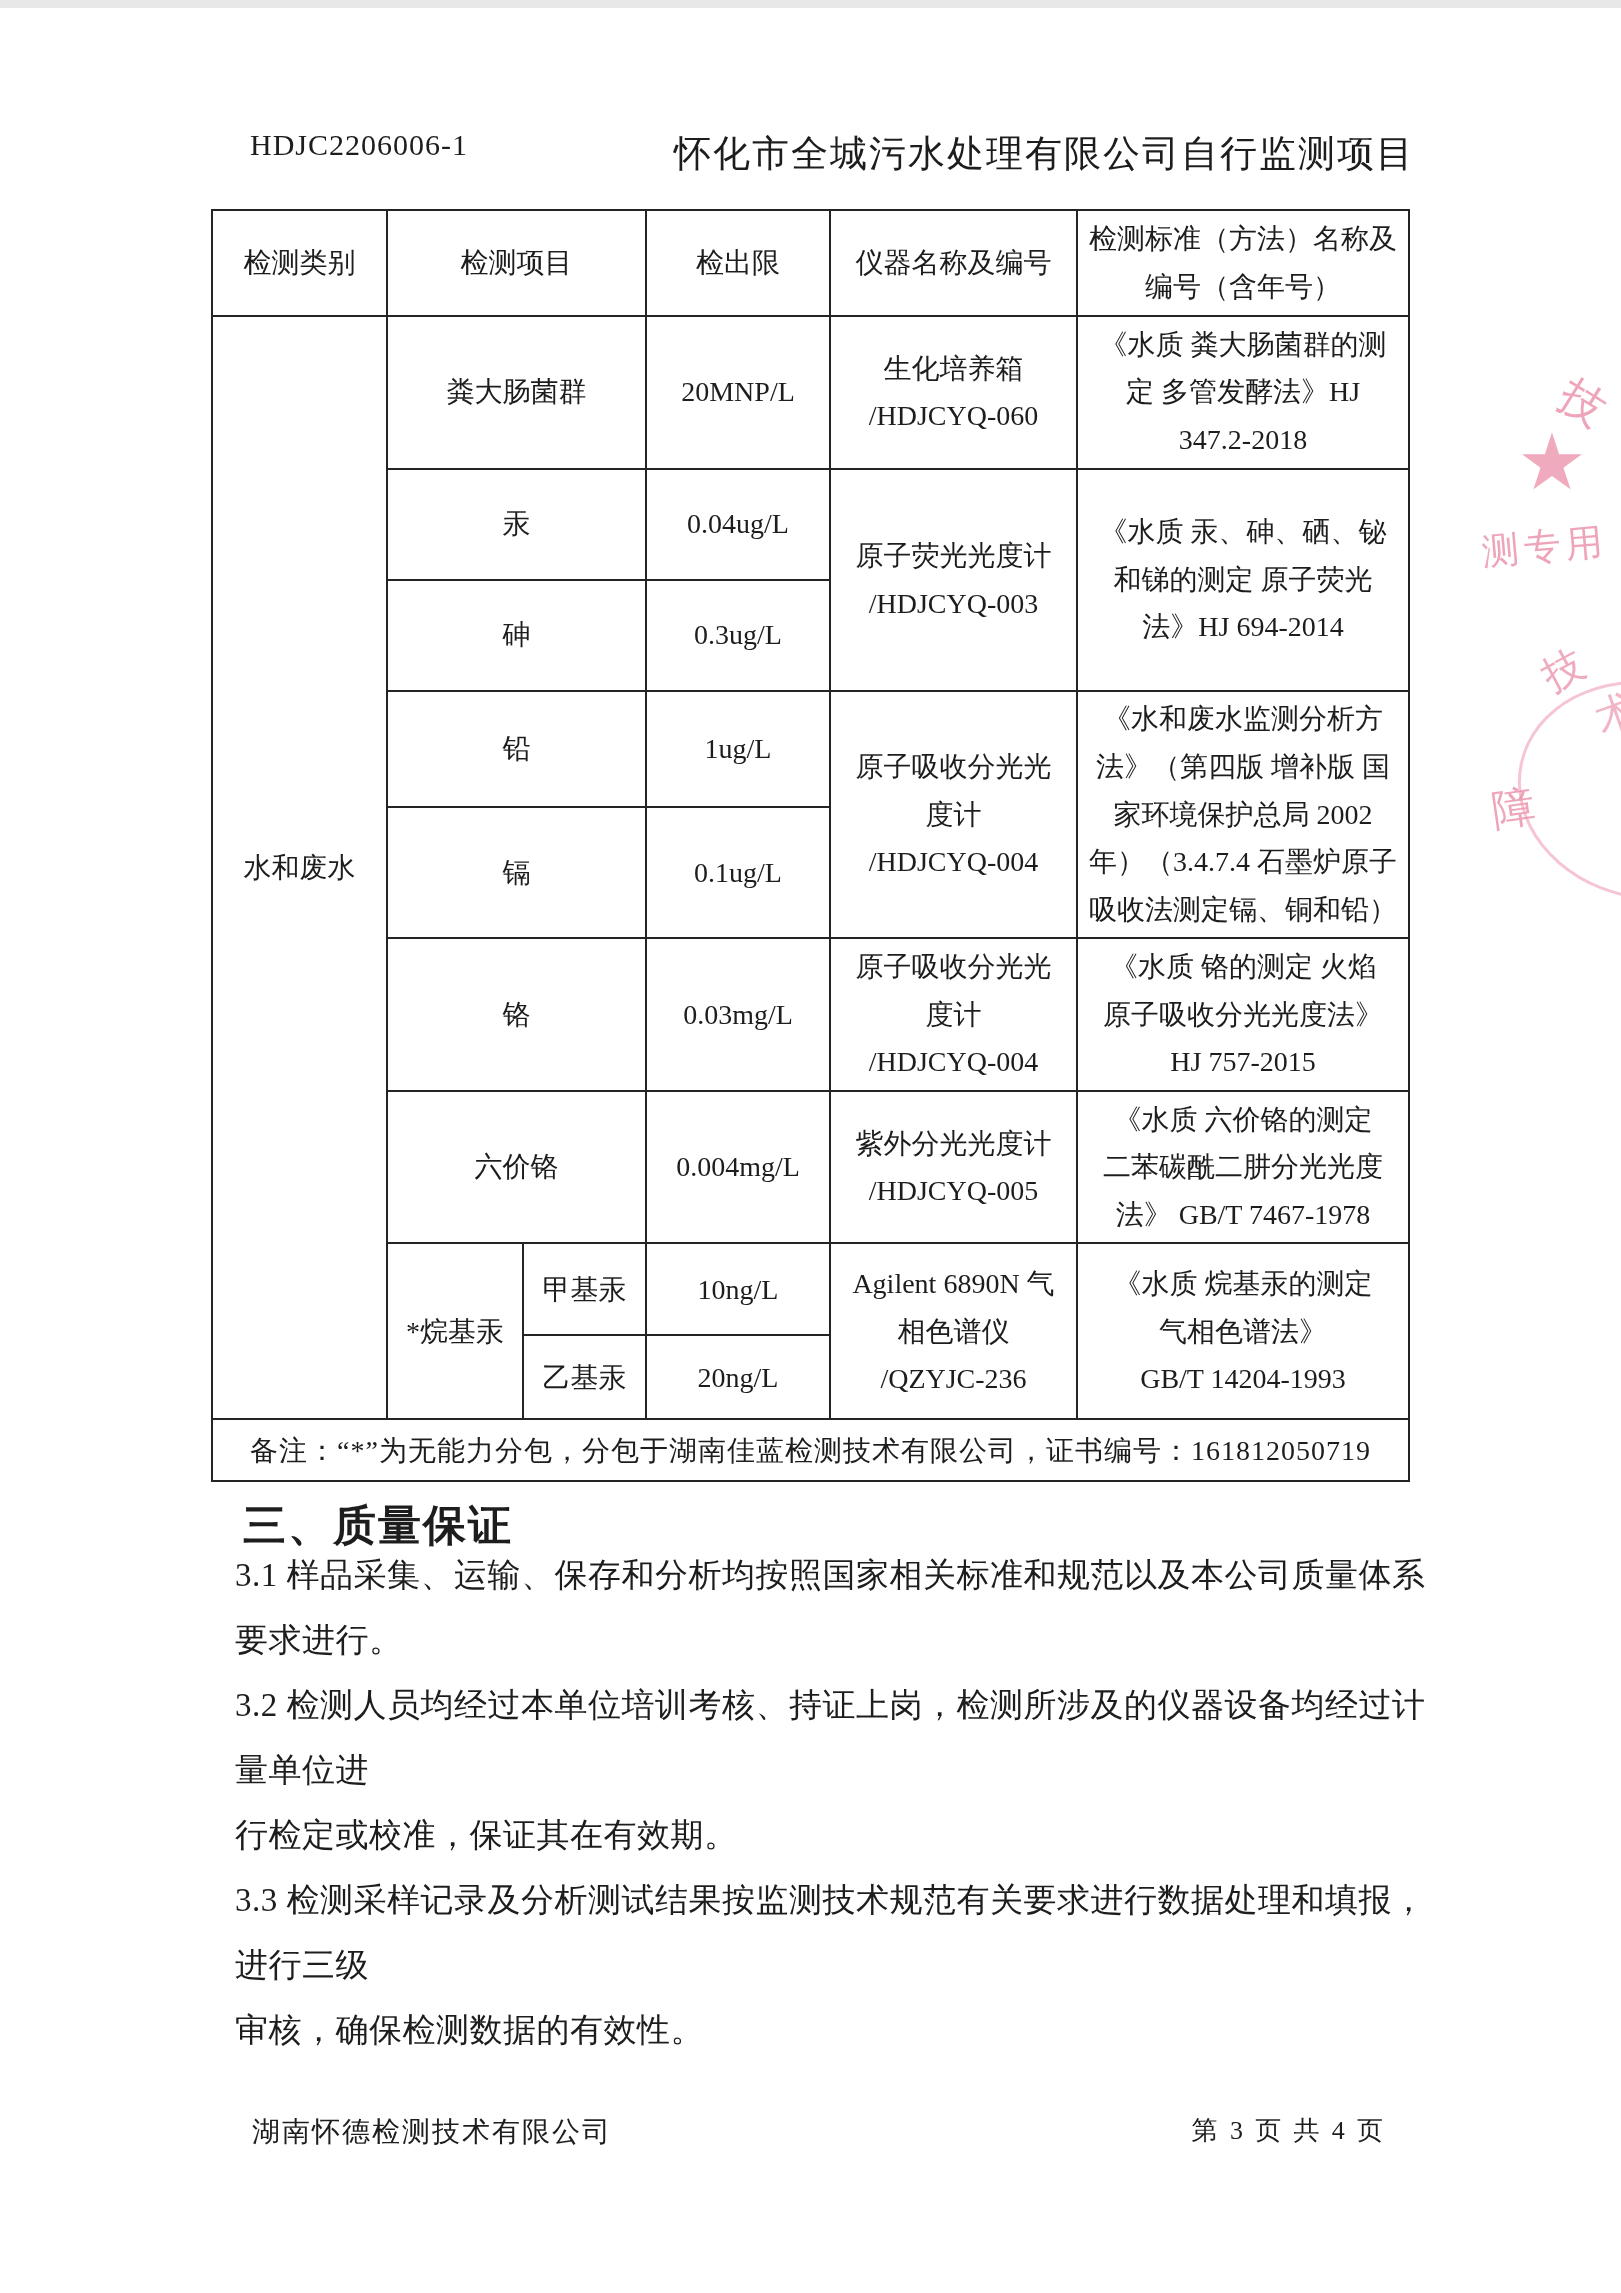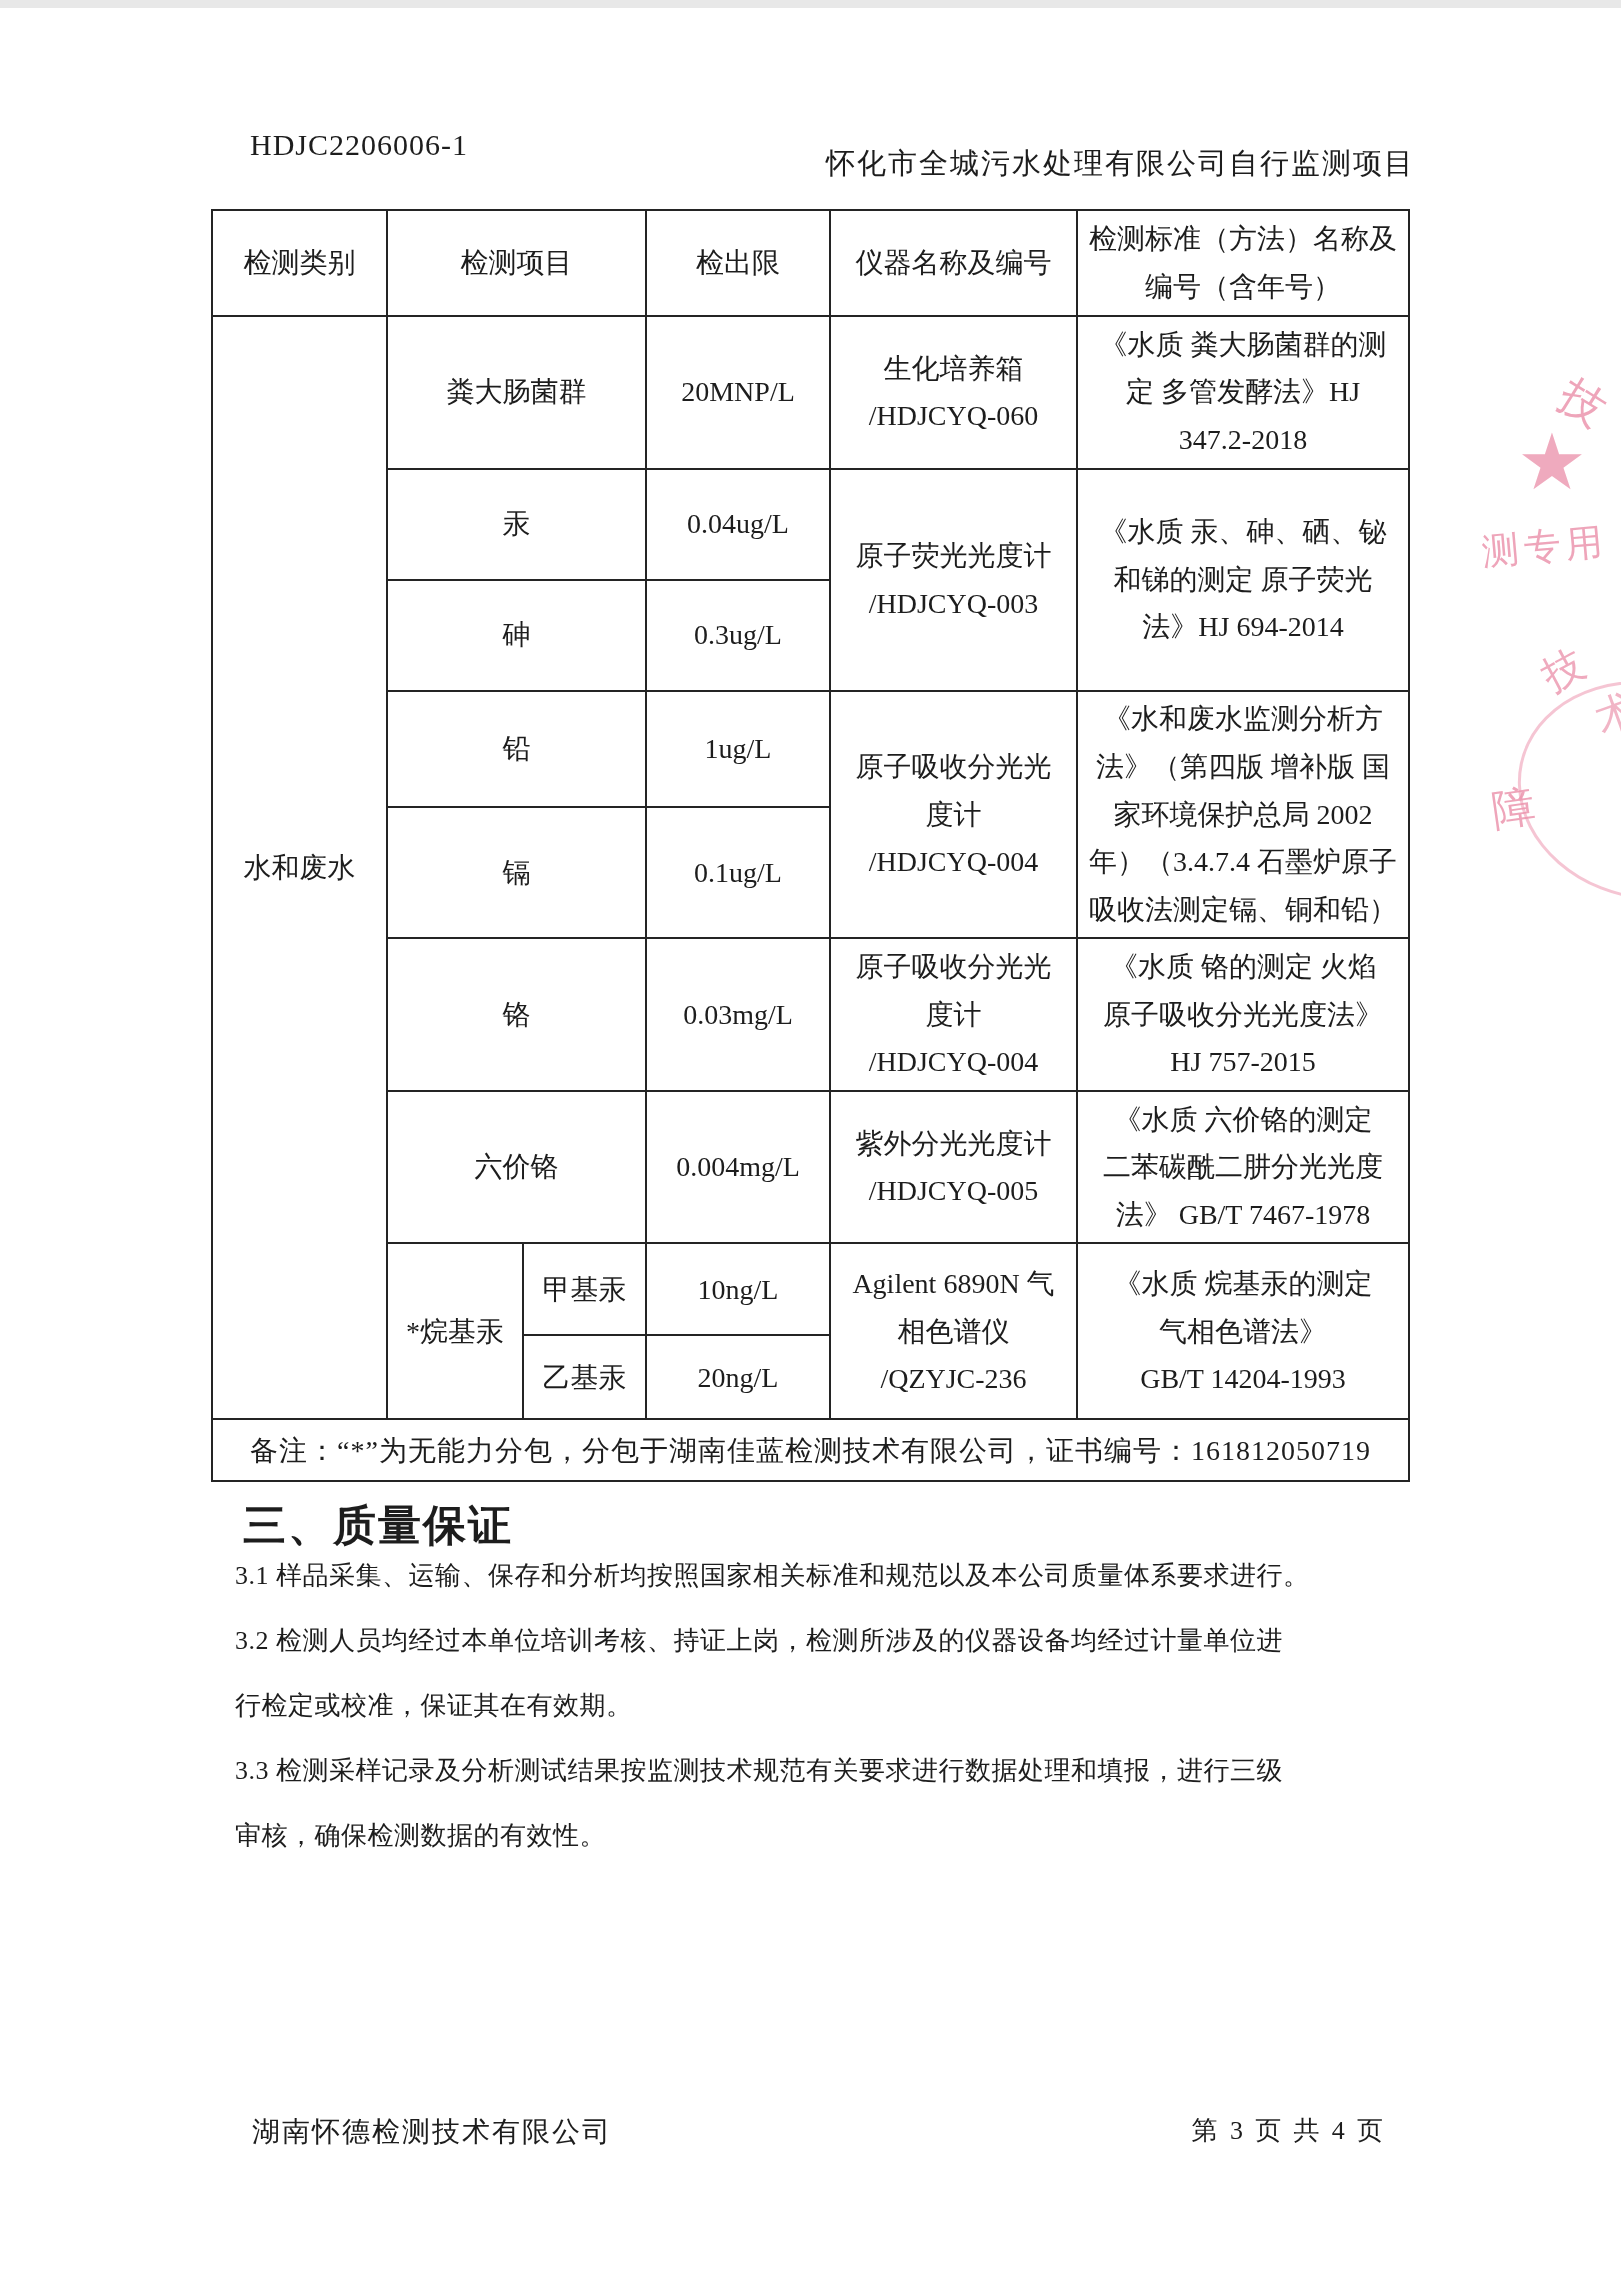--- a/index.html
+++ b/index.html
@@ -8,40 +8,40 @@
     width:1621px;height:2294px;
     margin:8px auto;
     background:#ffffff;
     overflow:hidden;
     font-family:"Liberation Serif", serif;
     color:#1d1d1d;
     text-decoration:underline;
   }
   
   .hdr-left{position:absolute;left:250px;top:120px;font-size:30px;letter-spacing:1px;}
-  .hdr-right{position:absolute;right:206px;top:136px;font-size:29px;letter-spacing:2px;}
+  .hdr-right{position:absolute;right:206px;top:121px;font-size:37px;letter-spacing:2px;}
   
   table.detect{
     position:absolute;left:211px;top:201px;width:1199px;
     border-collapse:collapse;table-layout:fixed;
     font-size:28px;
   }
   table.detect td, table.detect th{
     border:2px solid #242424;
     text-align:center;vertical-align:middle;
     padding:3.9px 7.8px;
     font-weight:normal;
     white-space:pre-line;
     line-height:1.7;
   }
   table.detect{border:2.9px solid #1a1a1a;}
   td.note-cell{text-align:left;padding-left:23.5px;white-space:normal;letter-spacing:1px;}
   
   .q-heading{position:absolute;left:243px;top:1489px;font-size:43px;font-weight:bold;letter-spacing:2px;}
-  .q-paras{position:absolute;left:235px;top:1535px;width:1191px;font-size:26px;}
+  .q-paras{position:absolute;left:235px;top:1535px;width:1191px;font-size:33px;}
   .q-paras p{margin:0;line-height:65px;white-space:pre-line;letter-spacing:0.5px;}
   
   .foot-left{position:absolute;left:252px;top:2105px;font-size:28px;letter-spacing:2px;}
   .foot-right{position:absolute;right:235px;top:2105px;font-size:26px;letter-spacing:2.9px;}
   
   .stamp{position:absolute;color:#ec96ae;pointer-events:none;user-select:none;}
   .st-char-u{left:1560px;top:365px;font-size:45px;transform:rotate(32deg);opacity:.85;}
   .st-star{left:1517px;top:416px;font-size:78px;opacity:.8;line-height:1;}
   .st-label-u{left:1482px;top:514px;font-size:37px;letter-spacing:4.9px;transform:rotate(-5deg);opacity:.85;}
   .st-char-l{left:1543px;top:635px;font-size:41px;transform:rotate(-28deg);opacity:.8;}

